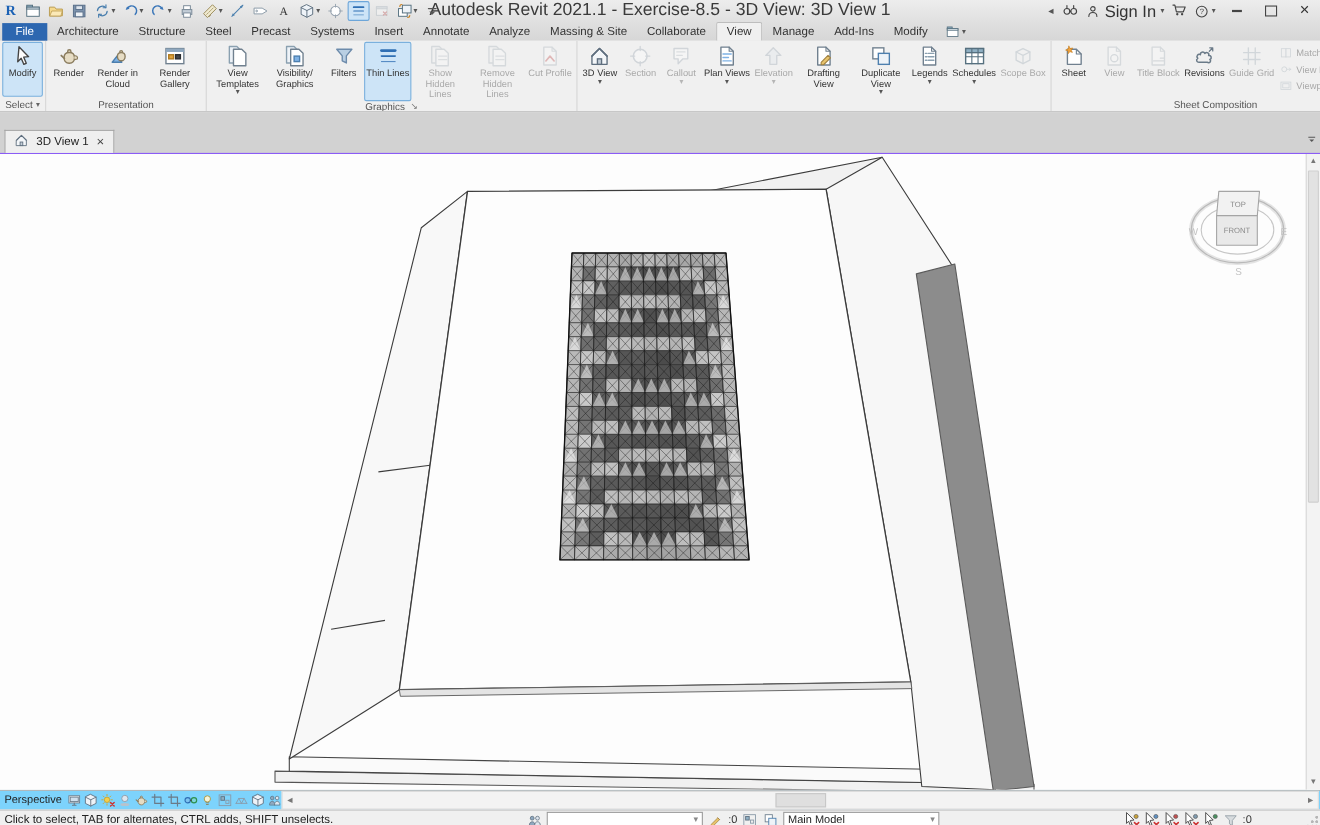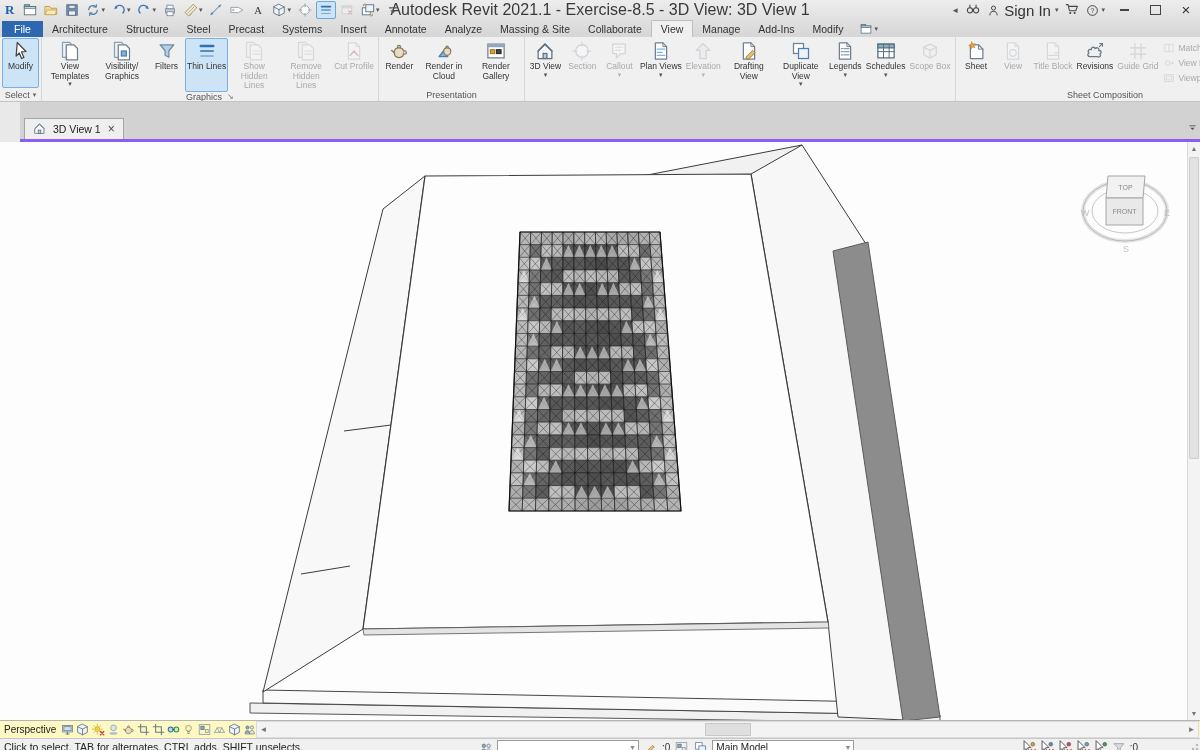--- a/index.html
+++ b/index.html
@@ -47,36 +47,36 @@
   .rbtn.dis{color:#a9a9a9;}
   .rbtn.dis svg{opacity:.35;}
   .rbtn .caret{font-size:7px;color:#555;line-height:6px;}
   .rbtn.dis .caret{color:#b5b5b5;}
   .stack{display:flex;flex-direction:column;justify-content:center;gap:1px;width:92px;}
   .rbtn.small{flex-direction:row;min-width:0;max-width:none;width:100%;justify-content:flex-start;gap:3px;
               padding:0 2px;font-size:8.5px;line-height:11px;text-align:left;}
   .rbtn.small .ric{height:12px;}
 
   
-  .vtabbar{height:37px;background:#d2d2d2;position:relative;border-bottom:3px solid #8b5cf6;margin-left:20px;}
+  .vtabbar{height:37px;background:#d2d2d2;position:relative;border-bottom:1px solid #8b5cf6;}
   .vtab{position:absolute;left:4px;bottom:0;height:20px;background:#efefef;border:1px solid #a5a5a5;border-bottom:none;
         display:flex;align-items:center;gap:7px;padding:0 8px;font-size:10.5px;color:#222;}
   .vtab .closex2{color:#444;font-size:12px;}
   .vtabbar-right{position:absolute;right:2px;bottom:2px;}
 
   
   .canvas{height:578px;background:#fdfdfd;position:relative;overflow:hidden;}
   .canvas svg.scene{position:absolute;left:0;top:0;}
   .vscroll{position:absolute;right:0;top:0;width:12px;height:578px;background:#f3f3f3;border-left:1px solid #d8d8d8;}
   .vscroll .arr{height:13px;display:flex;align-items:center;justify-content:center;font-size:7px;color:#777;}
   .vscroll .thumb{position:absolute;left:1px;right:1px;top:15px;height:300px;background:#e2e2e2;border:1px solid #cfcfcf;border-radius:1px;}
   .vscroll .arr.dn{position:absolute;bottom:0;left:0;right:0;}
 
   
-  .bottombar{height:17px;background:#fef9c3;border-top:1px solid #b5b5b5;display:flex;align-items:center;}
+  .bottombar{height:17px;background:#7dd3fc;border-top:1px solid #b5b5b5;display:flex;align-items:center;}
   .vcb{width:252px;display:flex;align-items:center;gap:2px;padding-left:4px;flex:0 0 auto;overflow:hidden;}
   .vcb .scale{font-size:10px;color:#222;margin-right:3px;white-space:nowrap;}
   .vcb .vic{display:flex;align-items:center;justify-content:center;width:15px;height:15px;}
   .hscroll{flex:1;height:15px;background:#f3f3f3;border:1px solid #dcdcdc;position:relative;margin-right:1px;}
   .hscroll .arr{position:absolute;top:0;bottom:0;width:13px;display:flex;align-items:center;justify-content:center;
                 font-size:8px;color:#777;}
   .hscroll .arr.l{left:0;} .hscroll .arr.r{right:0;}
   .hscroll .thumb{position:absolute;top:1px;bottom:1px;left:448px;width:44px;background:#dfdfdf;border:1px solid #c8c8c8;}
 
   
@@ -304,128 +304,128 @@
         <div class="panel-label">
           <span>Select</span>
           <span style="font-size:7px;color:#666;">▾</span>
         </div>
       </div>
       <div class="panel">
         <div class="panel-content">
           <div class="rbtn large">
             <span class="ric">
               <svg width="20" height="20" viewBox="0 0 16 16">
-                <path d="M2 1h5.5L10 3.5V13H2z" fill="#eef3f8" stroke="#8aa0b0" stroke-width="1" stroke-linejoin="round" stroke-linecap="round"></path>
-                <path d="M5 3h6l3 3v9H5z" fill="#fff" stroke="#70808f" stroke-width="1" stroke-linejoin="round" stroke-linecap="round"></path>
-              </svg>
-            </span>
-            <span class="rlabel">View Templates</span>
-            <span class="caret">▾</span>
+                <circle cx="8" cy="4.6" r="1.2" fill="#e6dcc4" stroke="#8b7d5f" stroke-width="1"></circle>
+                <path d="M4.2 9c0-2.2 1.6-3.6 3.8-3.6S11.8 6.8 11.8 9c0 2.6-1.6 4.2-3.8 4.2S4.2 11.6 4.2 9z" fill="#e6dcc4" stroke="#8b7d5f" stroke-width="1" stroke-linejoin="round" stroke-linecap="round"></path>
+                <path d="M11.6 7.8c1.7-.3 2.8.7 2.2 2.3l-2 .4" fill="#e6dcc4" stroke="#8b7d5f" stroke-width="0.9" stroke-linejoin="round" stroke-linecap="round"></path>
+                <path d="M4.4 9.6 2.2 7.6" fill="none" stroke="#8b7d5f" stroke-width="1.3" stroke-linejoin="round" stroke-linecap="round"></path>
+              </svg>
+            </span>
+            <span class="rlabel">Render</span>
           </div>
           <div class="rbtn large">
             <span class="ric">
               <svg width="20" height="20" viewBox="0 0 16 16">
-                <path d="M2 1h5.5L10 3.5V13H2z" fill="#eef3f8" stroke="#8aa0b0" stroke-width="1" stroke-linejoin="round" stroke-linecap="round"></path>
-                <path d="M5 3h6l3 3v9H5z" fill="#fff" stroke="#70808f" stroke-width="1" stroke-linejoin="round" stroke-linecap="round"></path>
-                <rect x="7.5" y="8" width="4" height="4" fill="#7fb2e5" stroke="#4d7fae" stroke-width="1"></rect>
-              </svg>
-            </span>
-            <span class="rlabel">Visibility/ Graphics</span>
+                <path d="M4 12.5l3.5-4.5 3.5 4.5z" fill="#7fb2e5" stroke="#4d7fae" stroke-width="1" stroke-linejoin="round" stroke-linecap="round"></path>
+                <circle cx="10.5" cy="5" r="1" fill="#e6dcc4" stroke="#8b7d5f" stroke-width="1"></circle>
+                <path d="M7.8 8.2c0-1.7 1.2-2.7 2.8-2.7s2.8 1 2.8 2.7-1.2 3.2-2.8 3.2-2.8-1.5-2.8-3.2z" fill="#e6dcc4" stroke="#8b7d5f" stroke-width="1" stroke-linejoin="round" stroke-linecap="round"></path>
+              </svg>
+            </span>
+            <span class="rlabel">Render in Cloud</span>
           </div>
           <div class="rbtn large">
             <span class="ric">
               <svg width="20" height="20" viewBox="0 0 16 16">
-                <path d="M2.5 3h11l-4 4.8v5.2l-3-1.6V7.8z" fill="#b9cfe3" stroke="#6d8bab" stroke-width="1" stroke-linejoin="round" stroke-linecap="round"></path>
-              </svg>
-            </span>
-            <span class="rlabel">Filters</span>
-          </div>
-          <div class="rbtn large hl">
-            <span class="ric">
-              <svg width="20" height="20" viewBox="0 0 16 16">
-                <path d="M3 4h10" fill="none" stroke="#2f6fb4" stroke-width="2" stroke-linejoin="round" stroke-linecap="round"></path>
-                <path d="M3 8h10" fill="none" stroke="#2f6fb4" stroke-width="1.2" stroke-linejoin="round" stroke-linecap="round"></path>
-                <path d="M3 12h10" fill="none" stroke="#2f6fb4" stroke-width="0.6" stroke-linejoin="round" stroke-linecap="round"></path>
-              </svg>
-            </span>
-            <span class="rlabel">Thin Lines</span>
-          </div>
-          <div class="rbtn large dis">
-            <span class="ric">
-              <svg width="20" height="20" viewBox="0 0 16 16">
-                <path d="M2 1h5.5L10 3.5V13H2z" fill="#f2f2f2" stroke="#a5b0b8" stroke-width="1" stroke-linejoin="round" stroke-linecap="round"></path>
-                <path d="M5 3h6l3 3v9H5z" fill="#fafafa" stroke="#a5b0b8" stroke-width="1" stroke-linejoin="round" stroke-linecap="round"></path>
-                <path d="M7 8h6M7 10.5h6" fill="none" stroke="#b5bec5" stroke-width="0.9" stroke-linejoin="round" stroke-linecap="round"></path>
-              </svg>
-            </span>
-            <span class="rlabel">Show Hidden Lines</span>
-          </div>
-          <div class="rbtn large dis">
-            <span class="ric">
-              <svg width="20" height="20" viewBox="0 0 16 16">
-                <path d="M2 1h5.5L10 3.5V13H2z" fill="#f2f2f2" stroke="#a5b0b8" stroke-width="1" stroke-linejoin="round" stroke-linecap="round"></path>
-                <path d="M5 3h6l3 3v9H5z" fill="#fafafa" stroke="#a5b0b8" stroke-width="1" stroke-linejoin="round" stroke-linecap="round"></path>
-                <path d="M7 8h6M7 10.5h6" fill="none" stroke="#b5bec5" stroke-width="0.9" stroke-linejoin="round" stroke-linecap="round"></path>
-              </svg>
-            </span>
-            <span class="rlabel">Remove Hidden Lines</span>
-          </div>
-          <div class="rbtn large dis">
-            <span class="ric">
-              <svg width="20" height="20" viewBox="0 0 16 16">
-                <path d="M3.5 1.5h6l3 3v10h-9z" fill="#fafafa" stroke="#a5b0b8" stroke-width="1" stroke-linejoin="round" stroke-linecap="round"></path>
-                <path d="M9.5 1.5v3h3" fill="none" stroke="#a5b0b8" stroke-width="0.8" stroke-linejoin="round" stroke-linecap="round"></path>
-                <path d="M5 11.5l3-3.5 3 3.5" fill="none" stroke="#c05050" stroke-width="1.2" stroke-linejoin="round" stroke-linecap="round"></path>
-              </svg>
-            </span>
-            <span class="rlabel">Cut Profile</span>
+                <rect x="1.5" y="2.5" width="13" height="11" fill="#fff" stroke="#70808f" stroke-width="1"></rect>
+                <rect x="1.5" y="2.5" width="13" height="2.5" fill="#8fa8bf" stroke="none" stroke-width="1"></rect>
+                <rect x="3.5" y="7" width="3.5" height="3" fill="#e0a23c" stroke="#b07a1f" stroke-width="1"></rect>
+                <rect x="8.5" y="7" width="3.5" height="3" fill="#44464a" stroke="#2a2c2f" stroke-width="1"></rect>
+              </svg>
+            </span>
+            <span class="rlabel">Render Gallery</span>
           </div>
         </div>
         <div class="panel-label">
-          <span>Graphics</span>
-          <span class="lnch">↘</span>
+          <span>Presentation</span>
         </div>
       </div>
       <div class="panel">
         <div class="panel-content">
           <div class="rbtn large">
             <span class="ric">
               <svg width="20" height="20" viewBox="0 0 16 16">
-                <circle cx="8" cy="4.6" r="1.2" fill="#e6dcc4" stroke="#8b7d5f" stroke-width="1"></circle>
-                <path d="M4.2 9c0-2.2 1.6-3.6 3.8-3.6S11.8 6.8 11.8 9c0 2.6-1.6 4.2-3.8 4.2S4.2 11.6 4.2 9z" fill="#e6dcc4" stroke="#8b7d5f" stroke-width="1" stroke-linejoin="round" stroke-linecap="round"></path>
-                <path d="M11.6 7.8c1.7-.3 2.8.7 2.2 2.3l-2 .4" fill="#e6dcc4" stroke="#8b7d5f" stroke-width="0.9" stroke-linejoin="round" stroke-linecap="round"></path>
-                <path d="M4.4 9.6 2.2 7.6" fill="none" stroke="#8b7d5f" stroke-width="1.3" stroke-linejoin="round" stroke-linecap="round"></path>
-              </svg>
-            </span>
-            <span class="rlabel">Render</span>
+                <path d="M2 1h5.5L10 3.5V13H2z" fill="#eef3f8" stroke="#8aa0b0" stroke-width="1" stroke-linejoin="round" stroke-linecap="round"></path>
+                <path d="M5 3h6l3 3v9H5z" fill="#fff" stroke="#70808f" stroke-width="1" stroke-linejoin="round" stroke-linecap="round"></path>
+              </svg>
+            </span>
+            <span class="rlabel">View Templates</span>
+            <span class="caret">▾</span>
           </div>
           <div class="rbtn large">
             <span class="ric">
               <svg width="20" height="20" viewBox="0 0 16 16">
-                <path d="M4 12.5l3.5-4.5 3.5 4.5z" fill="#7fb2e5" stroke="#4d7fae" stroke-width="1" stroke-linejoin="round" stroke-linecap="round"></path>
-                <circle cx="10.5" cy="5" r="1" fill="#e6dcc4" stroke="#8b7d5f" stroke-width="1"></circle>
-                <path d="M7.8 8.2c0-1.7 1.2-2.7 2.8-2.7s2.8 1 2.8 2.7-1.2 3.2-2.8 3.2-2.8-1.5-2.8-3.2z" fill="#e6dcc4" stroke="#8b7d5f" stroke-width="1" stroke-linejoin="round" stroke-linecap="round"></path>
-              </svg>
-            </span>
-            <span class="rlabel">Render in Cloud</span>
+                <path d="M2 1h5.5L10 3.5V13H2z" fill="#eef3f8" stroke="#8aa0b0" stroke-width="1" stroke-linejoin="round" stroke-linecap="round"></path>
+                <path d="M5 3h6l3 3v9H5z" fill="#fff" stroke="#70808f" stroke-width="1" stroke-linejoin="round" stroke-linecap="round"></path>
+                <rect x="7.5" y="8" width="4" height="4" fill="#7fb2e5" stroke="#4d7fae" stroke-width="1"></rect>
+              </svg>
+            </span>
+            <span class="rlabel">Visibility/ Graphics</span>
           </div>
           <div class="rbtn large">
             <span class="ric">
               <svg width="20" height="20" viewBox="0 0 16 16">
-                <rect x="1.5" y="2.5" width="13" height="11" fill="#fff" stroke="#70808f" stroke-width="1"></rect>
-                <rect x="1.5" y="2.5" width="13" height="2.5" fill="#8fa8bf" stroke="none" stroke-width="1"></rect>
-                <rect x="3.5" y="7" width="3.5" height="3" fill="#e0a23c" stroke="#b07a1f" stroke-width="1"></rect>
-                <rect x="8.5" y="7" width="3.5" height="3" fill="#44464a" stroke="#2a2c2f" stroke-width="1"></rect>
-              </svg>
-            </span>
-            <span class="rlabel">Render Gallery</span>
+                <path d="M2.5 3h11l-4 4.8v5.2l-3-1.6V7.8z" fill="#b9cfe3" stroke="#6d8bab" stroke-width="1" stroke-linejoin="round" stroke-linecap="round"></path>
+              </svg>
+            </span>
+            <span class="rlabel">Filters</span>
+          </div>
+          <div class="rbtn large hl">
+            <span class="ric">
+              <svg width="20" height="20" viewBox="0 0 16 16">
+                <path d="M3 4h10" fill="none" stroke="#2f6fb4" stroke-width="2" stroke-linejoin="round" stroke-linecap="round"></path>
+                <path d="M3 8h10" fill="none" stroke="#2f6fb4" stroke-width="1.2" stroke-linejoin="round" stroke-linecap="round"></path>
+                <path d="M3 12h10" fill="none" stroke="#2f6fb4" stroke-width="0.6" stroke-linejoin="round" stroke-linecap="round"></path>
+              </svg>
+            </span>
+            <span class="rlabel">Thin Lines</span>
+          </div>
+          <div class="rbtn large dis">
+            <span class="ric">
+              <svg width="20" height="20" viewBox="0 0 16 16">
+                <path d="M2 1h5.5L10 3.5V13H2z" fill="#f2f2f2" stroke="#a5b0b8" stroke-width="1" stroke-linejoin="round" stroke-linecap="round"></path>
+                <path d="M5 3h6l3 3v9H5z" fill="#fafafa" stroke="#a5b0b8" stroke-width="1" stroke-linejoin="round" stroke-linecap="round"></path>
+                <path d="M7 8h6M7 10.5h6" fill="none" stroke="#b5bec5" stroke-width="0.9" stroke-linejoin="round" stroke-linecap="round"></path>
+              </svg>
+            </span>
+            <span class="rlabel">Show Hidden Lines</span>
+          </div>
+          <div class="rbtn large dis">
+            <span class="ric">
+              <svg width="20" height="20" viewBox="0 0 16 16">
+                <path d="M2 1h5.5L10 3.5V13H2z" fill="#f2f2f2" stroke="#a5b0b8" stroke-width="1" stroke-linejoin="round" stroke-linecap="round"></path>
+                <path d="M5 3h6l3 3v9H5z" fill="#fafafa" stroke="#a5b0b8" stroke-width="1" stroke-linejoin="round" stroke-linecap="round"></path>
+                <path d="M7 8h6M7 10.5h6" fill="none" stroke="#b5bec5" stroke-width="0.9" stroke-linejoin="round" stroke-linecap="round"></path>
+              </svg>
+            </span>
+            <span class="rlabel">Remove Hidden Lines</span>
+          </div>
+          <div class="rbtn large dis">
+            <span class="ric">
+              <svg width="20" height="20" viewBox="0 0 16 16">
+                <path d="M3.5 1.5h6l3 3v10h-9z" fill="#fafafa" stroke="#a5b0b8" stroke-width="1" stroke-linejoin="round" stroke-linecap="round"></path>
+                <path d="M9.5 1.5v3h3" fill="none" stroke="#a5b0b8" stroke-width="0.8" stroke-linejoin="round" stroke-linecap="round"></path>
+                <path d="M5 11.5l3-3.5 3 3.5" fill="none" stroke="#c05050" stroke-width="1.2" stroke-linejoin="round" stroke-linecap="round"></path>
+              </svg>
+            </span>
+            <span class="rlabel">Cut Profile</span>
           </div>
         </div>
         <div class="panel-label">
-          <span>Presentation</span>
+          <span>Graphics</span>
+          <span class="lnch">↘</span>
         </div>
       </div>
       <div class="panel">
         <div class="panel-content">
           <div class="rbtn large">
             <span class="ric">
               <svg width="20" height="20" viewBox="0 0 16 16">
                 <path d="M2.5 8 8 2.5 13.5 8V14H2.5z" fill="#f3f6f9" stroke="#5f6f7f" stroke-width="1" stroke-linejoin="round" stroke-linecap="round"></path>
                 <path d="M2.5 8 8 2.5 13.5 8" fill="none" stroke="#5f6f7f" stroke-width="1.2" stroke-linejoin="round" stroke-linecap="round"></path>
                 <rect x="6.5" y="10" width="3" height="4" fill="#c3cdd7" stroke="#5f6f7f" stroke-width="1"></rect>

